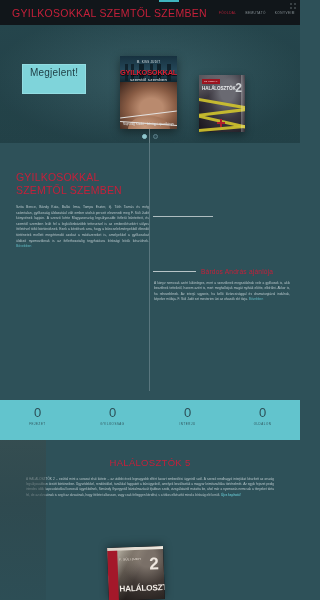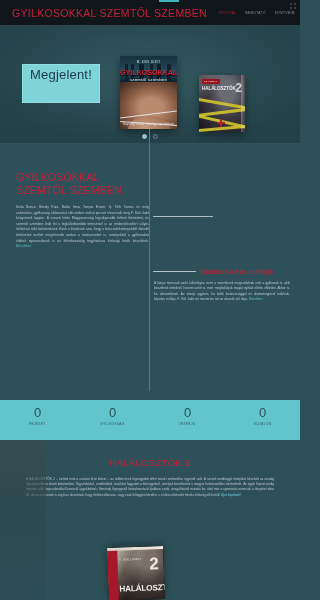--- a/index.html
+++ b/index.html
@@ -56,21 +56,21 @@
     background: linear-gradient(180deg,#2d545c 0%, #2b5159 55%, #2a4f57 100%);
     overflow: hidden;
   }
   .hero-vignette {
     position:absolute; inset:0;
     background: radial-gradient(ellipse at 50% 45%, rgba(255,255,255,.05), rgba(0,0,0,.18) 75%);
   }
   .badge {
     position: absolute; left: 22px; top: 39px;
     background: #7fd4da; color: #1d3b42;
-    font-size: 13px; padding: 3px 7px 21px;
+    font-size: 10px; padding: 3px 7px 15px;
     letter-spacing: .2px; line-height: 1;
     border: 1px solid #92dde2;
   }
   .book-main {
     position: absolute; left: 120px; top: 31px;
     width: 57px; height: 73px;
     box-shadow: 0 3px 9px rgba(0,0,0,.45);
     background: #0e1418; overflow: hidden;
   }
   .bm-sky {

